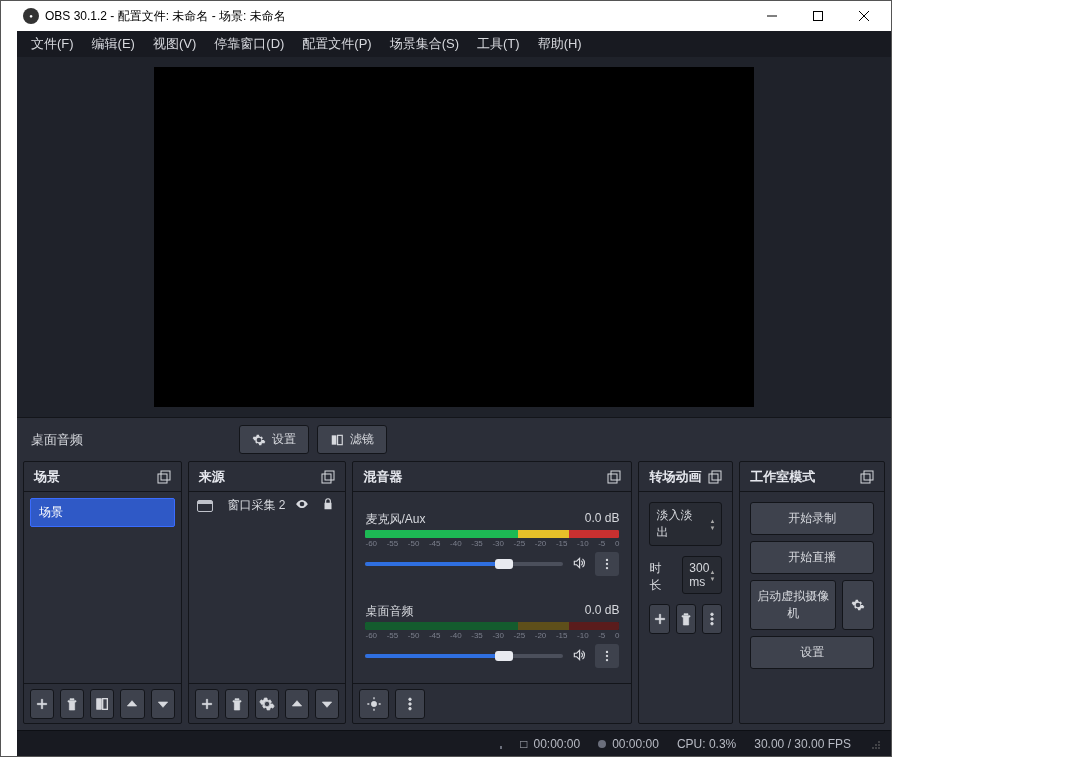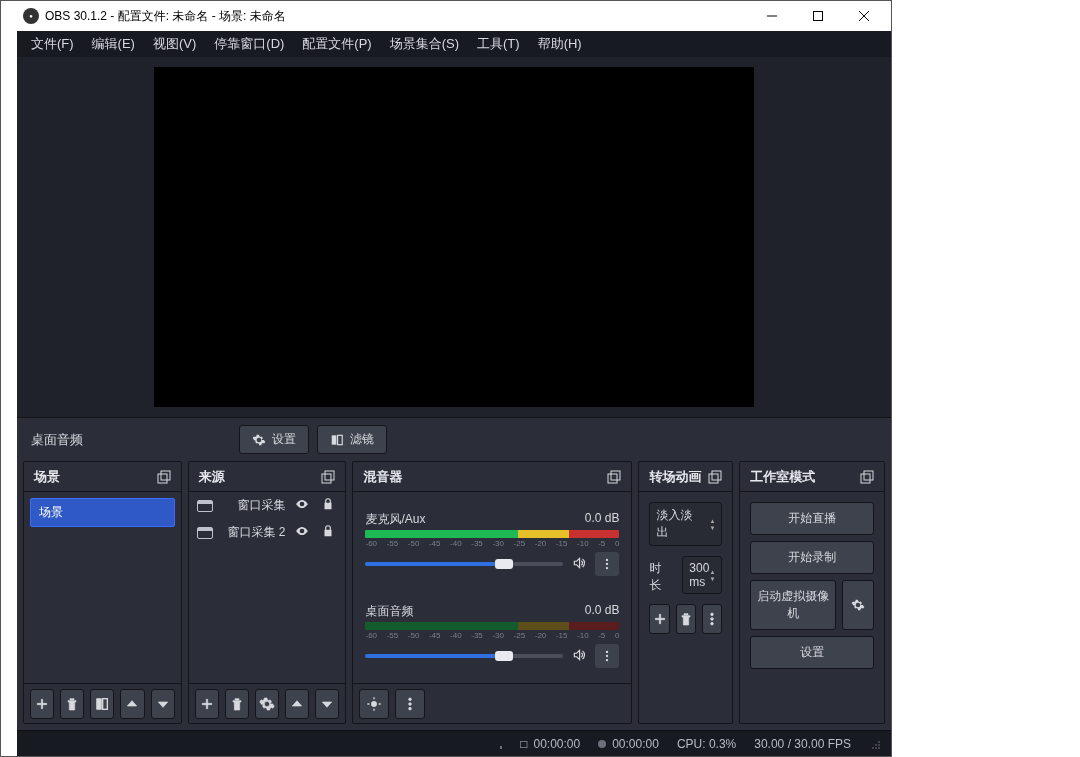--- a/index.html
+++ b/index.html
@@ -228,34 +228,20 @@
           <span>来源</span>
           <span class="spacer"></span>
           <span class="undock-icon">
             <svg viewBox="0 0 14 14">
                 <rect x="1" y="4" width="9" height="9" fill="none" stroke="#d7d9de"></rect>
                 <rect x="4" y="1" width="9" height="9" fill="none" stroke="#d7d9de"></rect>
               </svg>
           </span>
         </div>
         <div class="dock-body">
-          <div class="source-row">
-            <span class="src-icon"></span>
-            <span class="src-label">窗口采集</span>
-            <span class="eye">
-              <svg class="ico" viewBox="0 0 24 24">
-                  <path d="M12 5C6 5 2 12 2 12s4 7 10 7 10-7 10-7-4-7-10-7zm0 11a4 4 0 110-8 4 4 0 010 8z"></path>
-                </svg>
-            </span>
-            <span class="lock">
-              <svg class="ico" viewBox="0 0 24 24" fill="#555b68">
-                  <path d="M7 10V7a5 5 0 0110 0v3h1v11H6V10h1zm2 0h6V7a3 3 0 00-6 0v3z"></path>
-                </svg>
-            </span>
-          </div>
           <div class="source-row">
             <span class="src-icon"></span>
             <span class="src-label">窗口采集 2</span>
             <span class="eye">
               <svg class="ico" viewBox="0 0 24 24">
                   <path d="M12 5C6 5 2 12 2 12s4 7 10 7 10-7 10-7-4-7-10-7zm0 11a4 4 0 110-8 4 4 0 010 8z"></path>
                 </svg>
             </span>
             <span class="lock">
               <svg class="ico" viewBox="0 0 24 24" fill="#555b68">
@@ -470,22 +456,22 @@
           <span>工作室模式</span>
           <span class="spacer"></span>
           <span class="undock-icon">
             <svg viewBox="0 0 14 14">
                 <rect x="1" y="4" width="9" height="9" fill="none" stroke="#d7d9de"></rect>
                 <rect x="4" y="1" width="9" height="9" fill="none" stroke="#d7d9de"></rect>
               </svg>
           </span>
         </div>
         <div class="controls-body">
+          <div class="ctrl-btn">开始录制</div>
           <div class="ctrl-btn">开始直播</div>
-          <div class="ctrl-btn">开始录制</div>
           <div class="ctrl-row">
             <div class="ctrl-btn">启动虚拟摄像机</div>
             <div class="gearbtn">
               <svg class="ico" viewBox="0 0 24 24">
                   <path d="M12 8a4 4 0 100 8 4 4 0 000-8zm9 4a7 7 0 01-.1 1.2l2 1.6-2 3.4-2.4-1a7 7 0 01-2 1.2l-.4 2.6h-4l-.4-2.6a7 7 0 01-2-1.2l-2.4 1-2-3.4 2-1.6A7 7 0 013 12a7 7 0 01.1-1.2l-2-1.6 2-3.4 2.4 1a7 7 0 012-1.2L8 3h4l.4 2.6a7 7 0 012 1.2l2.4-1 2 3.4-2 1.6c.1.4.2.8.2 1.2z"></path>
                 </svg>
             </div>
           </div>
           <div class="ctrl-btn">设置</div>
         </div>

